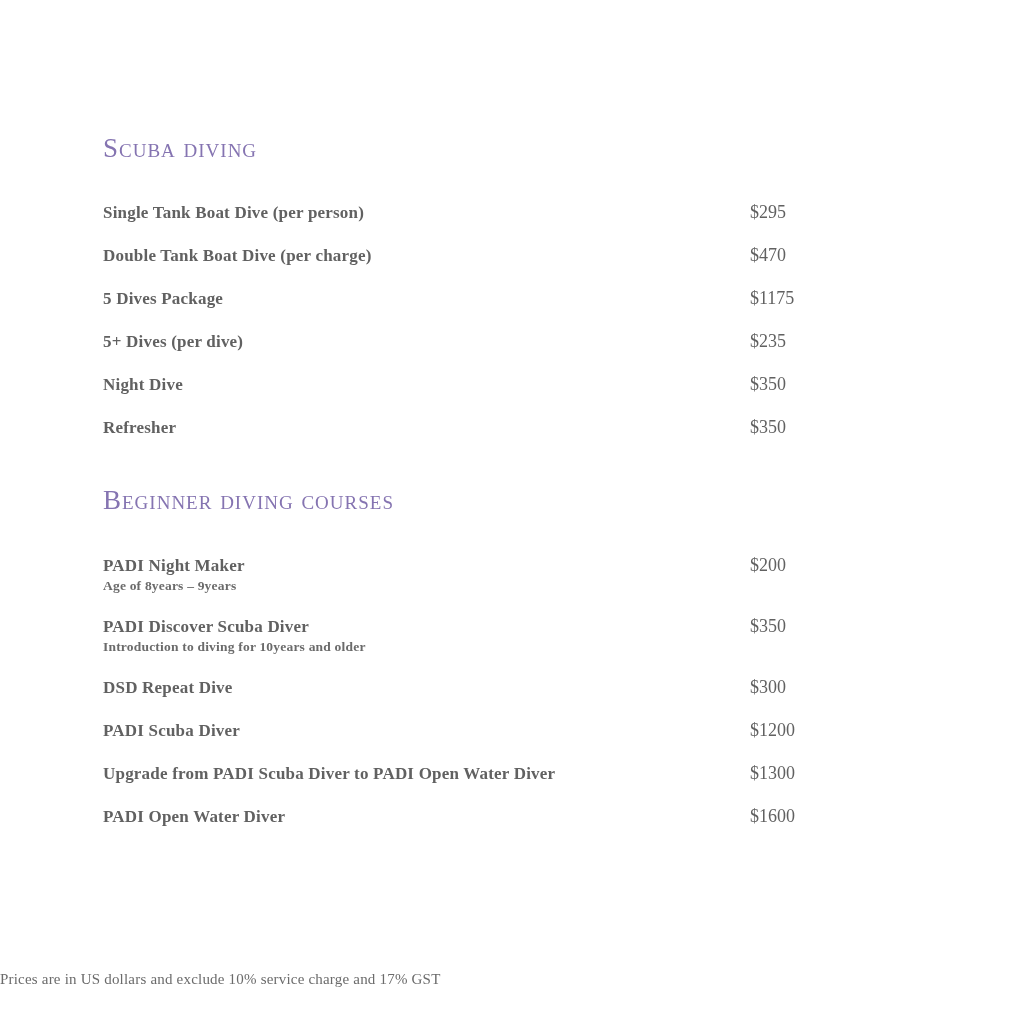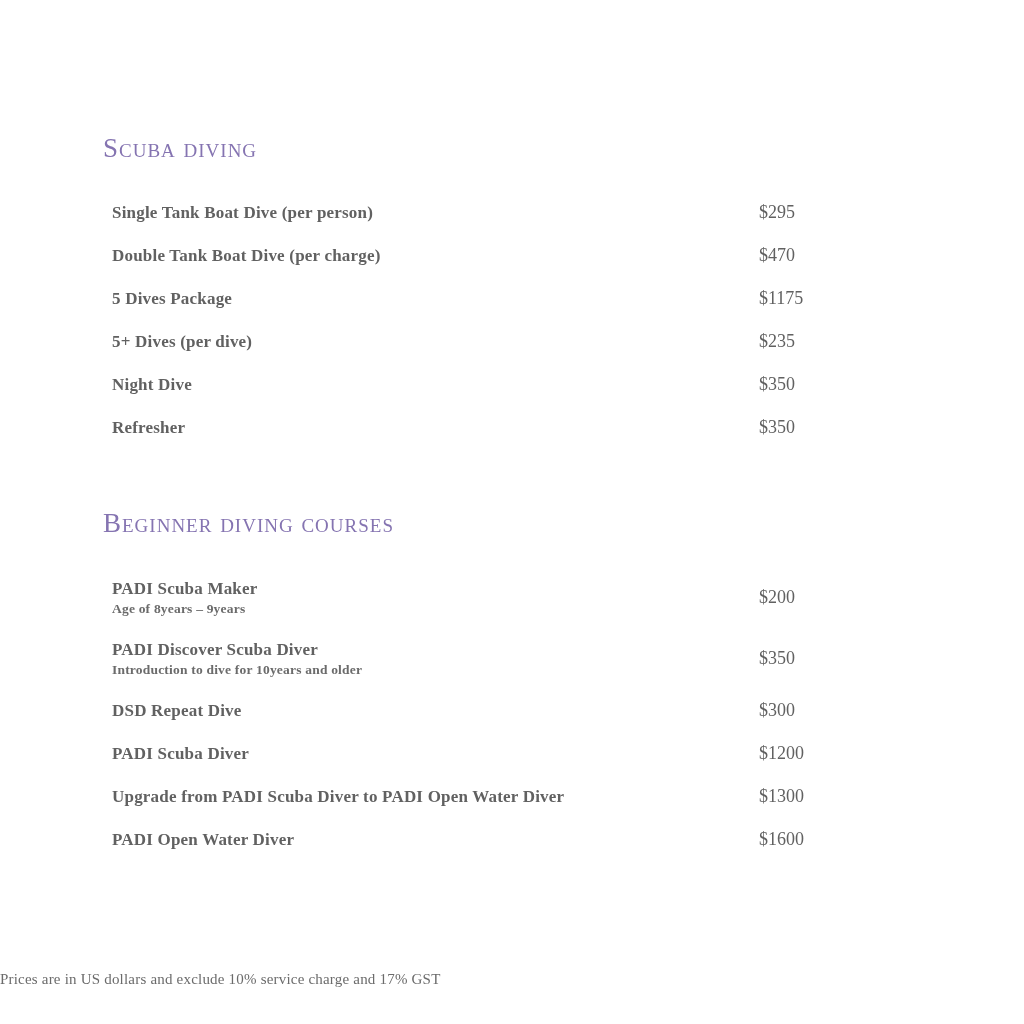--- a/index.html
+++ b/index.html
@@ -24,27 +24,26 @@
   .section-title {
     font-variant: small-caps;
     font-size: 27px;
     letter-spacing: 1px;
     color: var(--accent, #8574b1);
     font-weight: 500;
     line-height: 1.2;
     margin: 0 0 38px 0;
   }
   .section + .section .section-title {
-    margin-top: 69px;
+    margin-top: 46px;
   }
   .row {
     display: flex;
-    align-items: center;
+    align-items: flex-start;
     margin-bottom: 22px;
-    margin-left: 9px;
   }
   .name-block {
     width: 647px;
     flex: 0 0 647px;
   }
   .item-name {
     font-size: 17px;
     font-weight: bold;
     color: var(--text, #616161);
     line-height: 21px;
@@ -123,29 +122,29 @@
             <div class="item-price">$350</div>
           </div>
         </div>
     </div>
 
     <div class="section">
       <h2 class="section-title">Beginner diving courses</h2>
       <div class="rows">
           <div class="row">
             <div class="name-block">
-              <div class="item-name">PADI Scuba Maker</div>
+              <div class="item-name">PADI Night Maker</div>
               <div class="item-note">Age of 8years – 9years</div>
             </div>
             <div class="item-price">$200</div>
           </div>
           <div class="row">
             <div class="name-block">
               <div class="item-name">PADI Discover Scuba Diver</div>
-              <div class="item-note">Introduction to dive for 10years and older</div>
+              <div class="item-note">Introduction to diving for 10years and older</div>
             </div>
             <div class="item-price">$350</div>
           </div>
           <div class="row">
             <div class="name-block">
               <div class="item-name">DSD Repeat Dive</div>
             </div>
             <div class="item-price">$300</div>
           </div>
           <div class="row">

